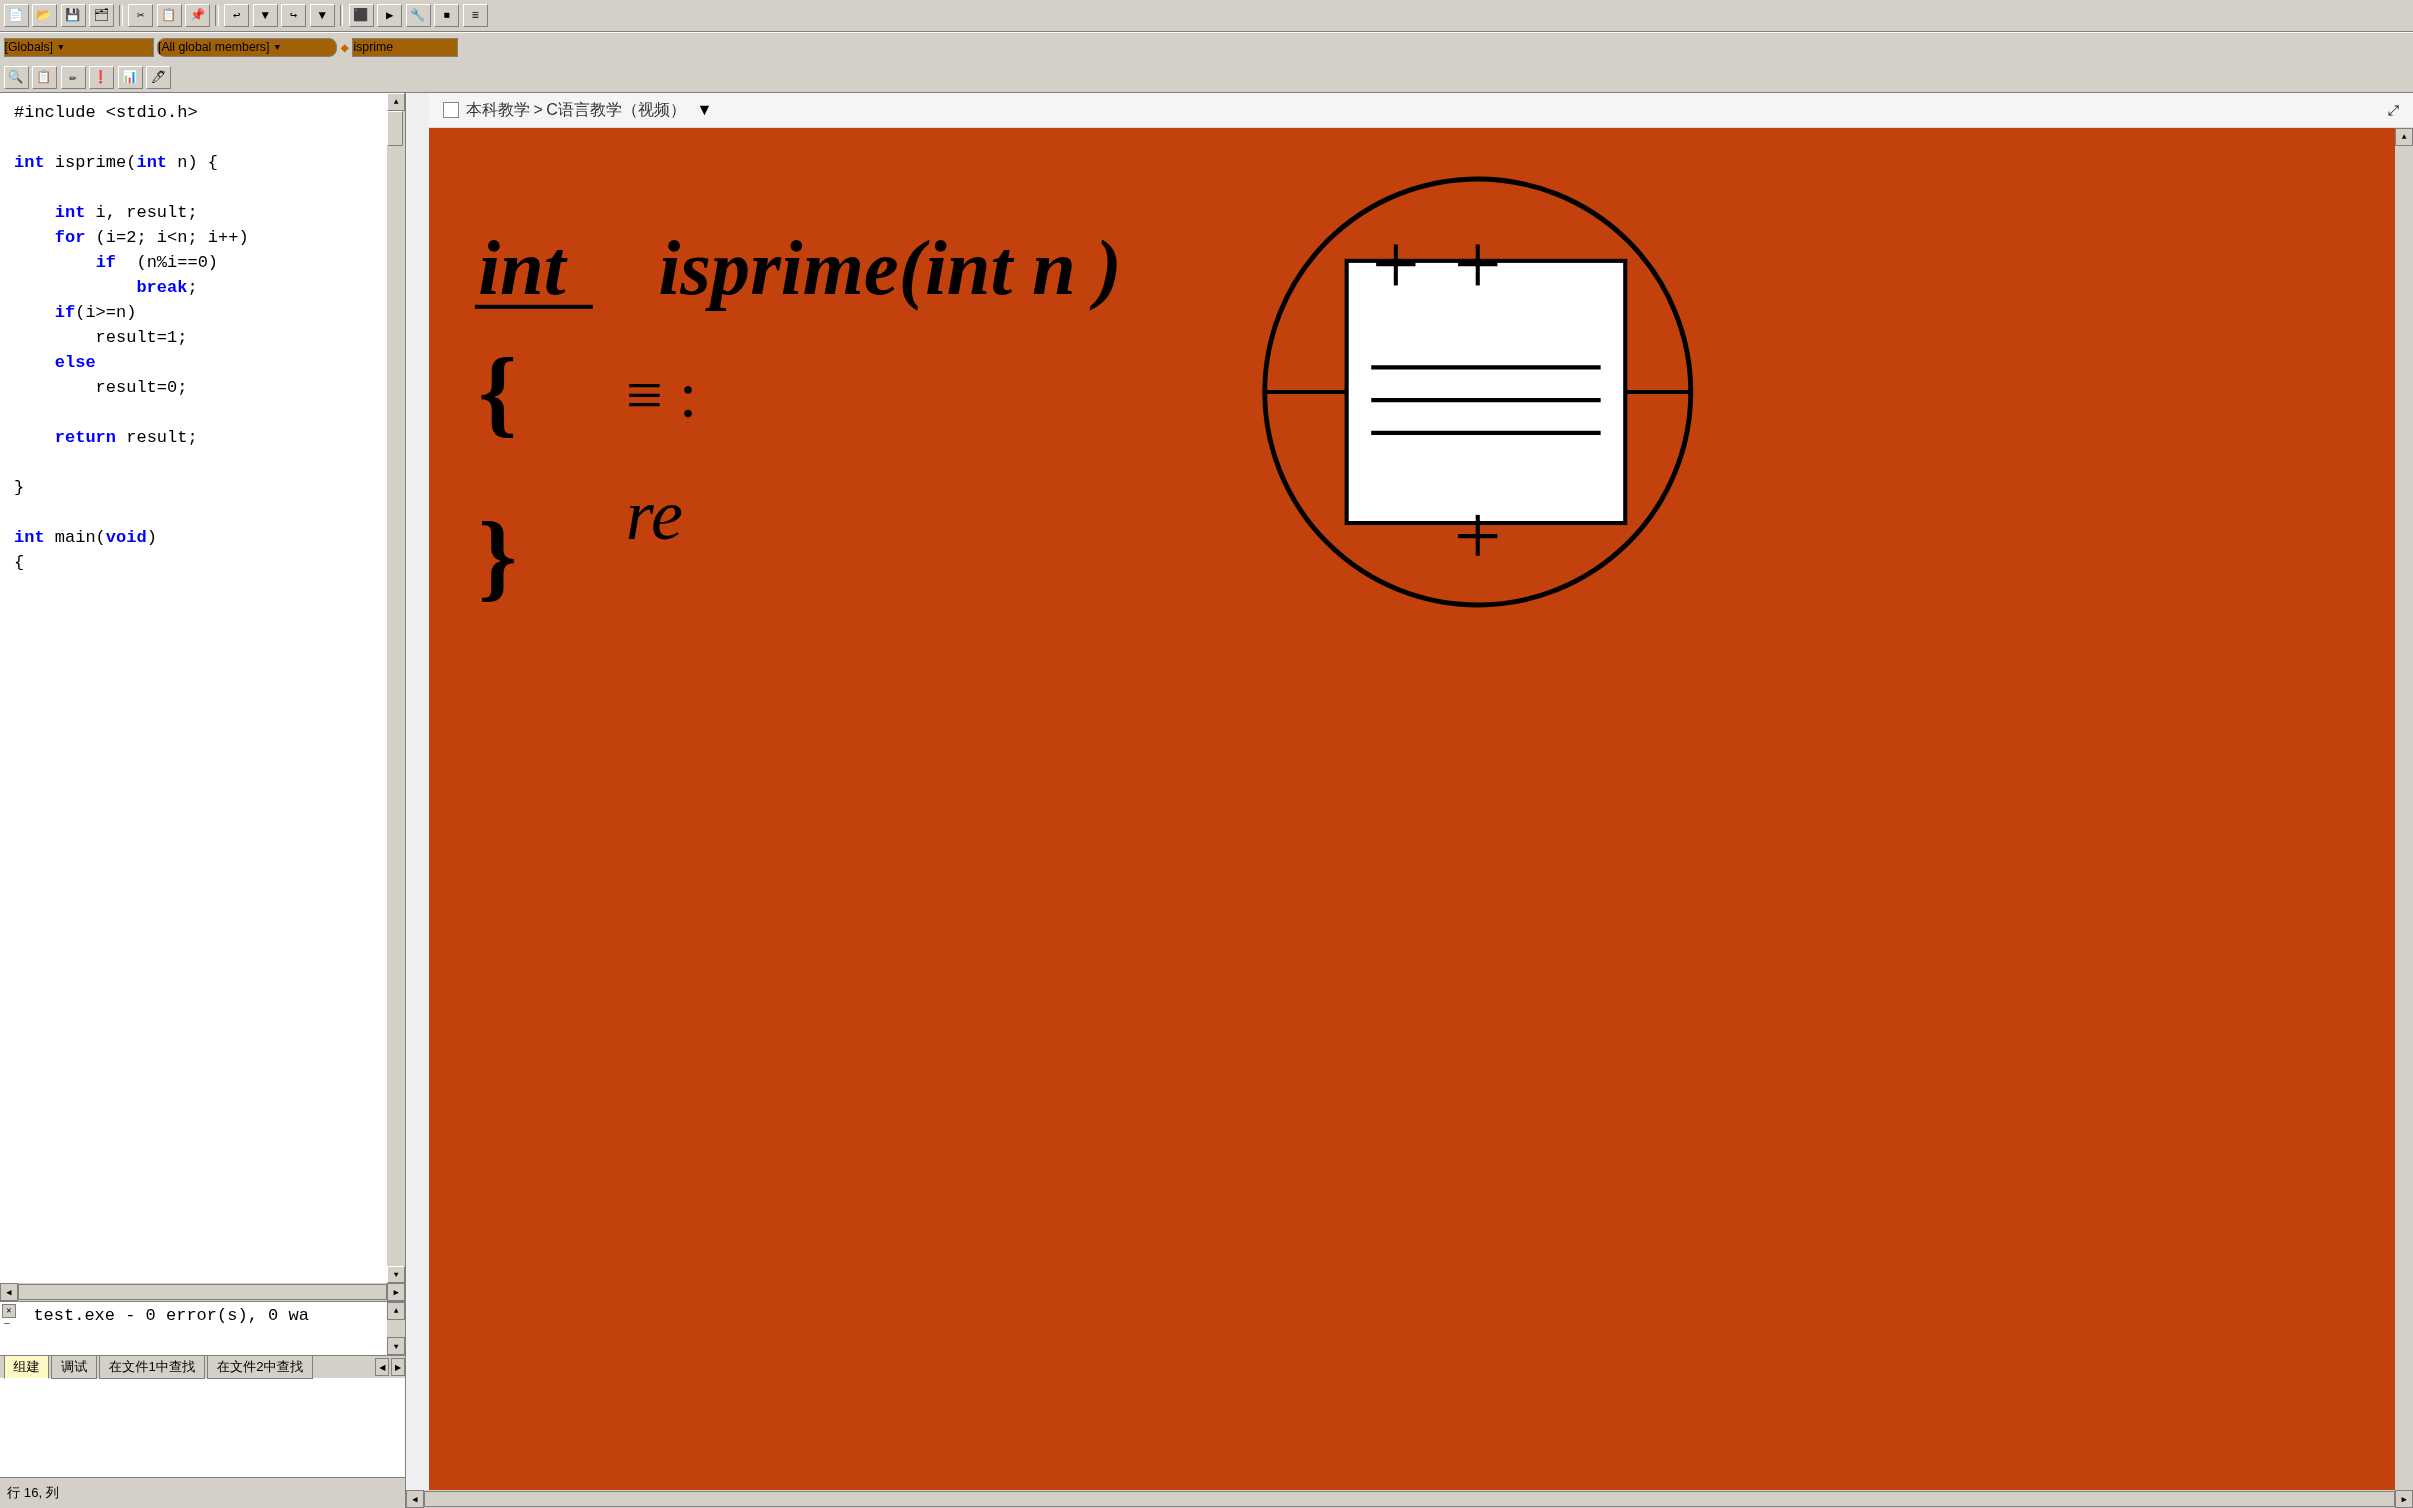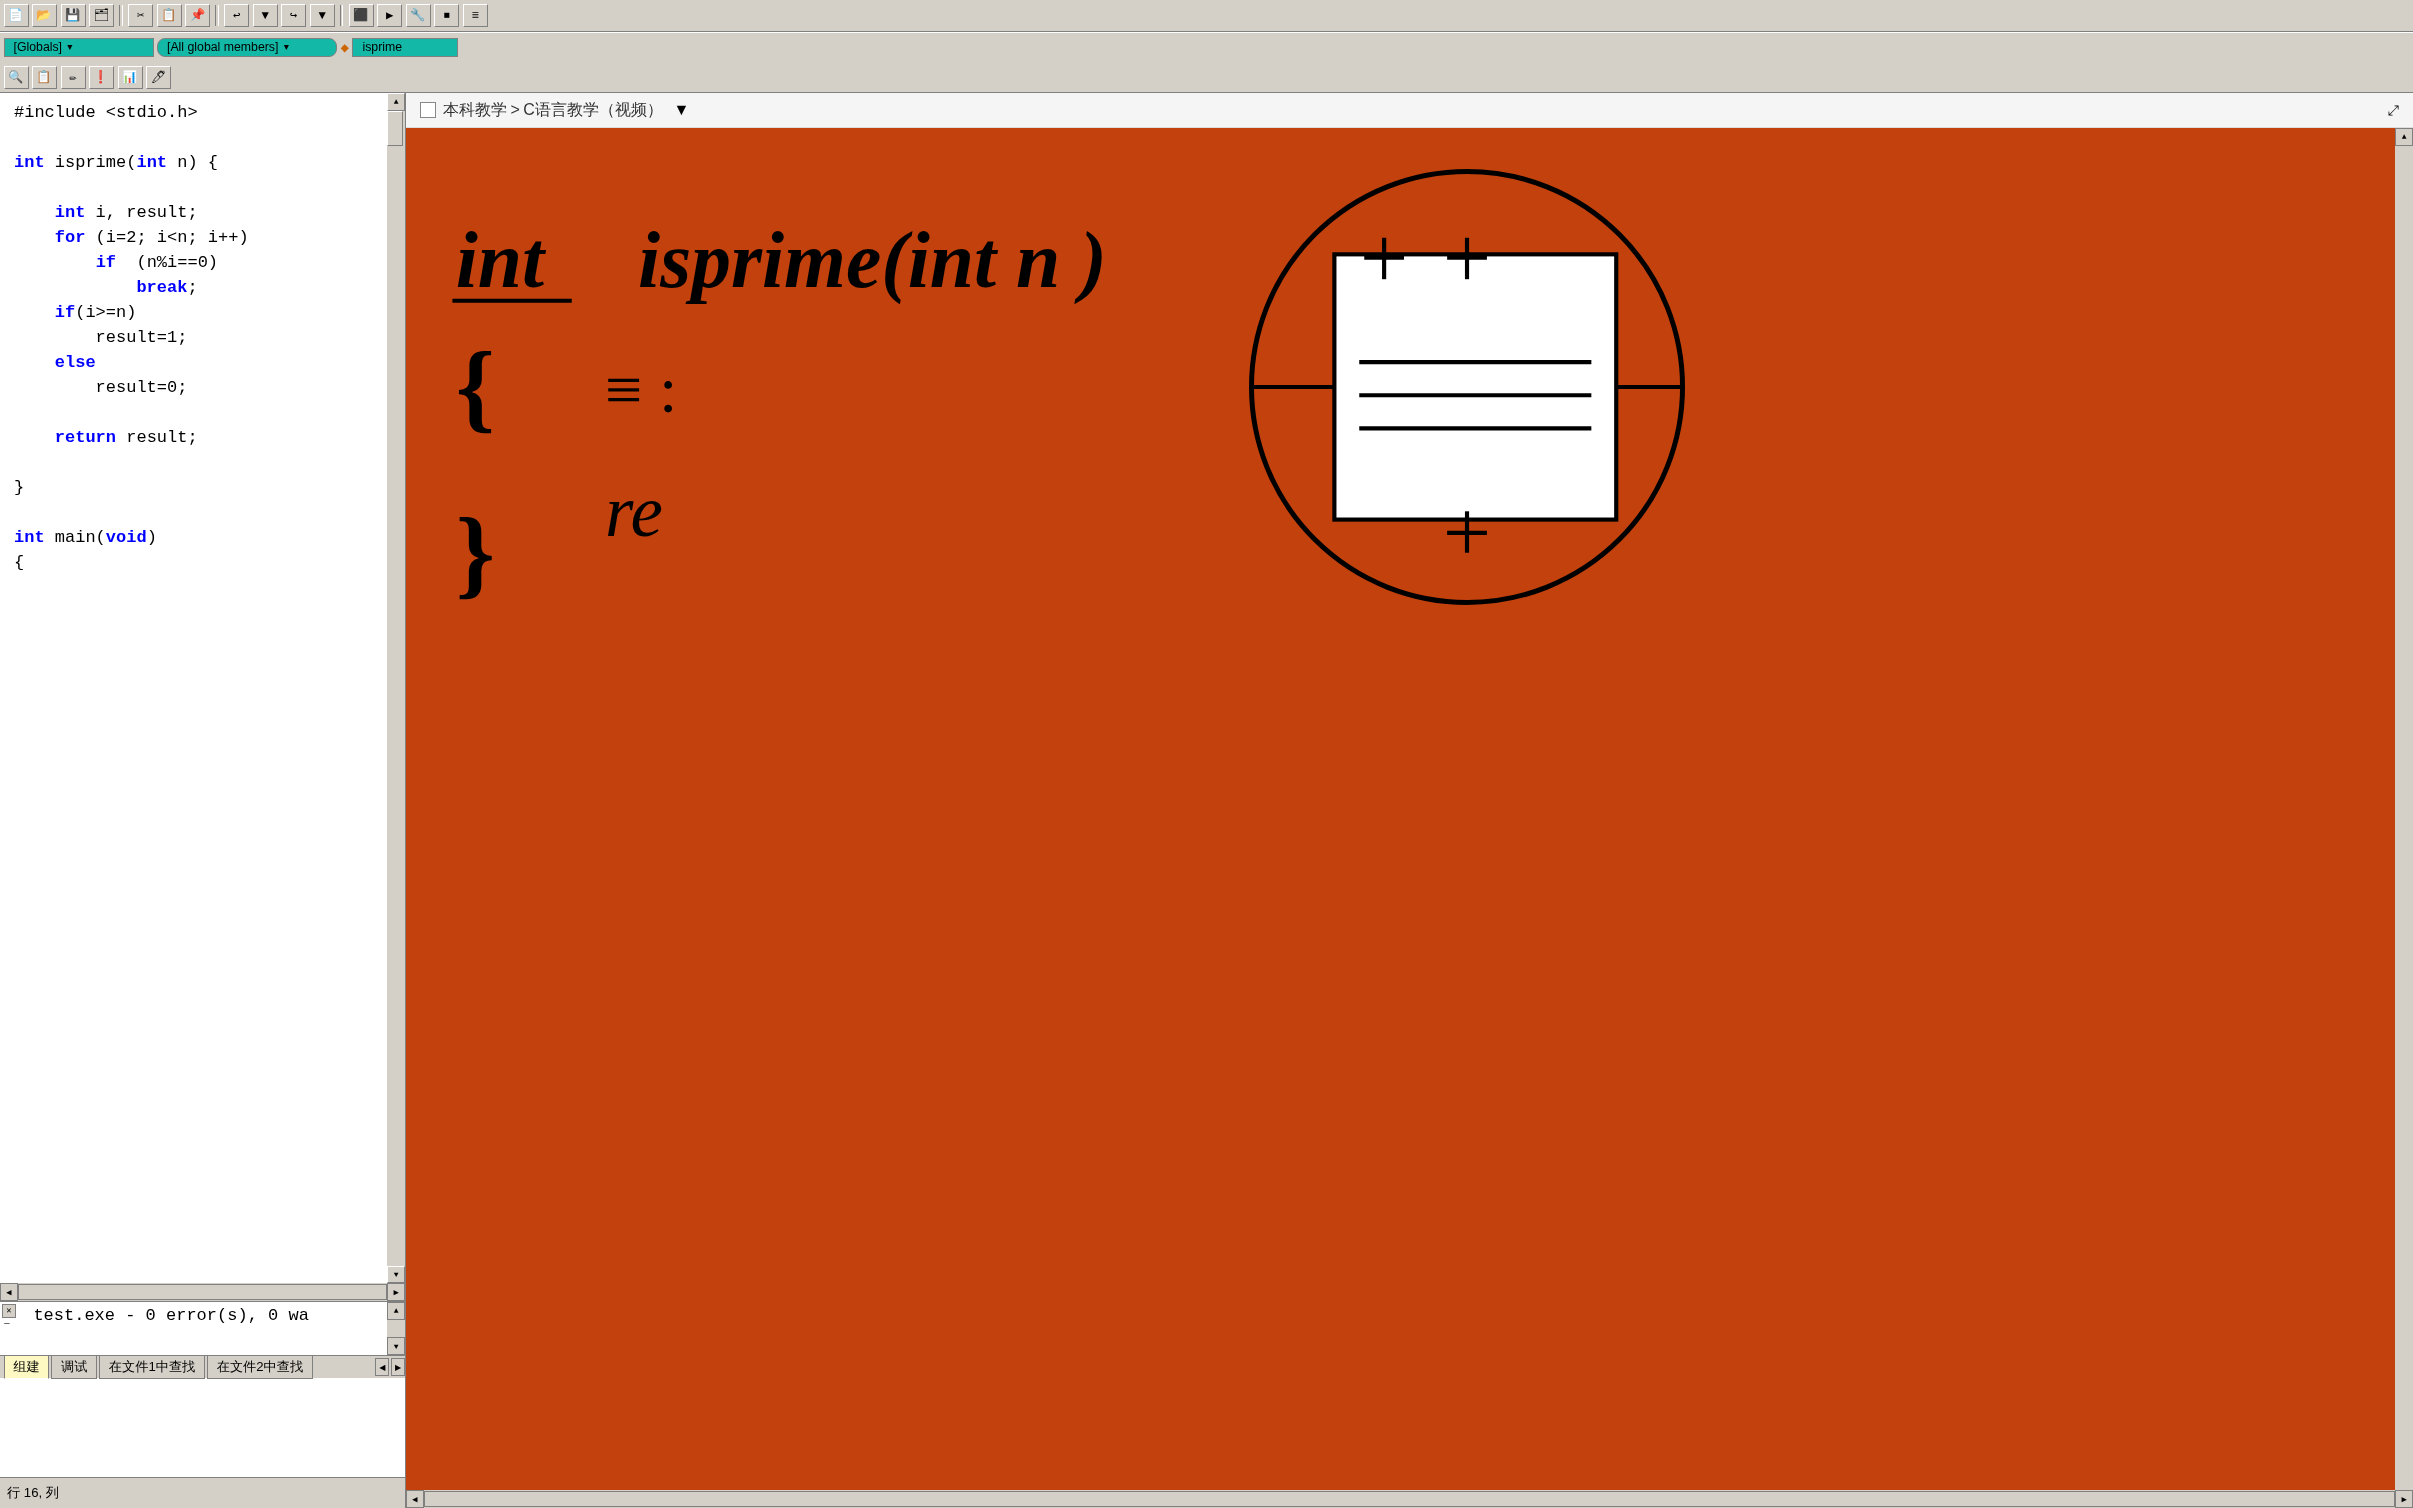--- a/index.html
+++ b/index.html
@@ -65,27 +65,27 @@
     .toolbar-row3 {
       display: flex;
       align-items: center;
       padding: 1.8px 3.5px;
       gap: 3.5px;
       height: 30px;
       border-top: 0.9px solid #fff;
     }
     .combo-box {
       height: 19.4px;
-      background: #14b8a6;
+      background: #a16207;
       border: 0.9px solid #808080;
       font-size: 12.3px;
       font-family: 'Microsoft YaHei', Arial, sans-serif;
       display: flex;
       align-items: center;
-      padding: 0 9px;
+      padding: 0 0;
       cursor: pointer;
     }
     .combo-box-global { width: 150px; }
     .combo-box-members { width: 180px; border-radius: 8px; }
     .combo-box-func { width: 106px; }
     .combo-arrow {
       margin-left: 3.5px;
       font-size: 8.8px;
     }
     .toolbar-row4 {
@@ -94,20 +94,21 @@
       padding: 1.8px 3.5px;
       gap: 3.5px;
       height: 30px;
     }
 
     
     .main-area {
       display: flex;
       flex: 1;
       overflow: hidden;
+      gap: 23px;
     }
 
     
     .code-panel {
       width: 406px;
       display: flex;
       flex-direction: column;
       background: #fff;
       border-right: 1.8px solid #808080;
     }

